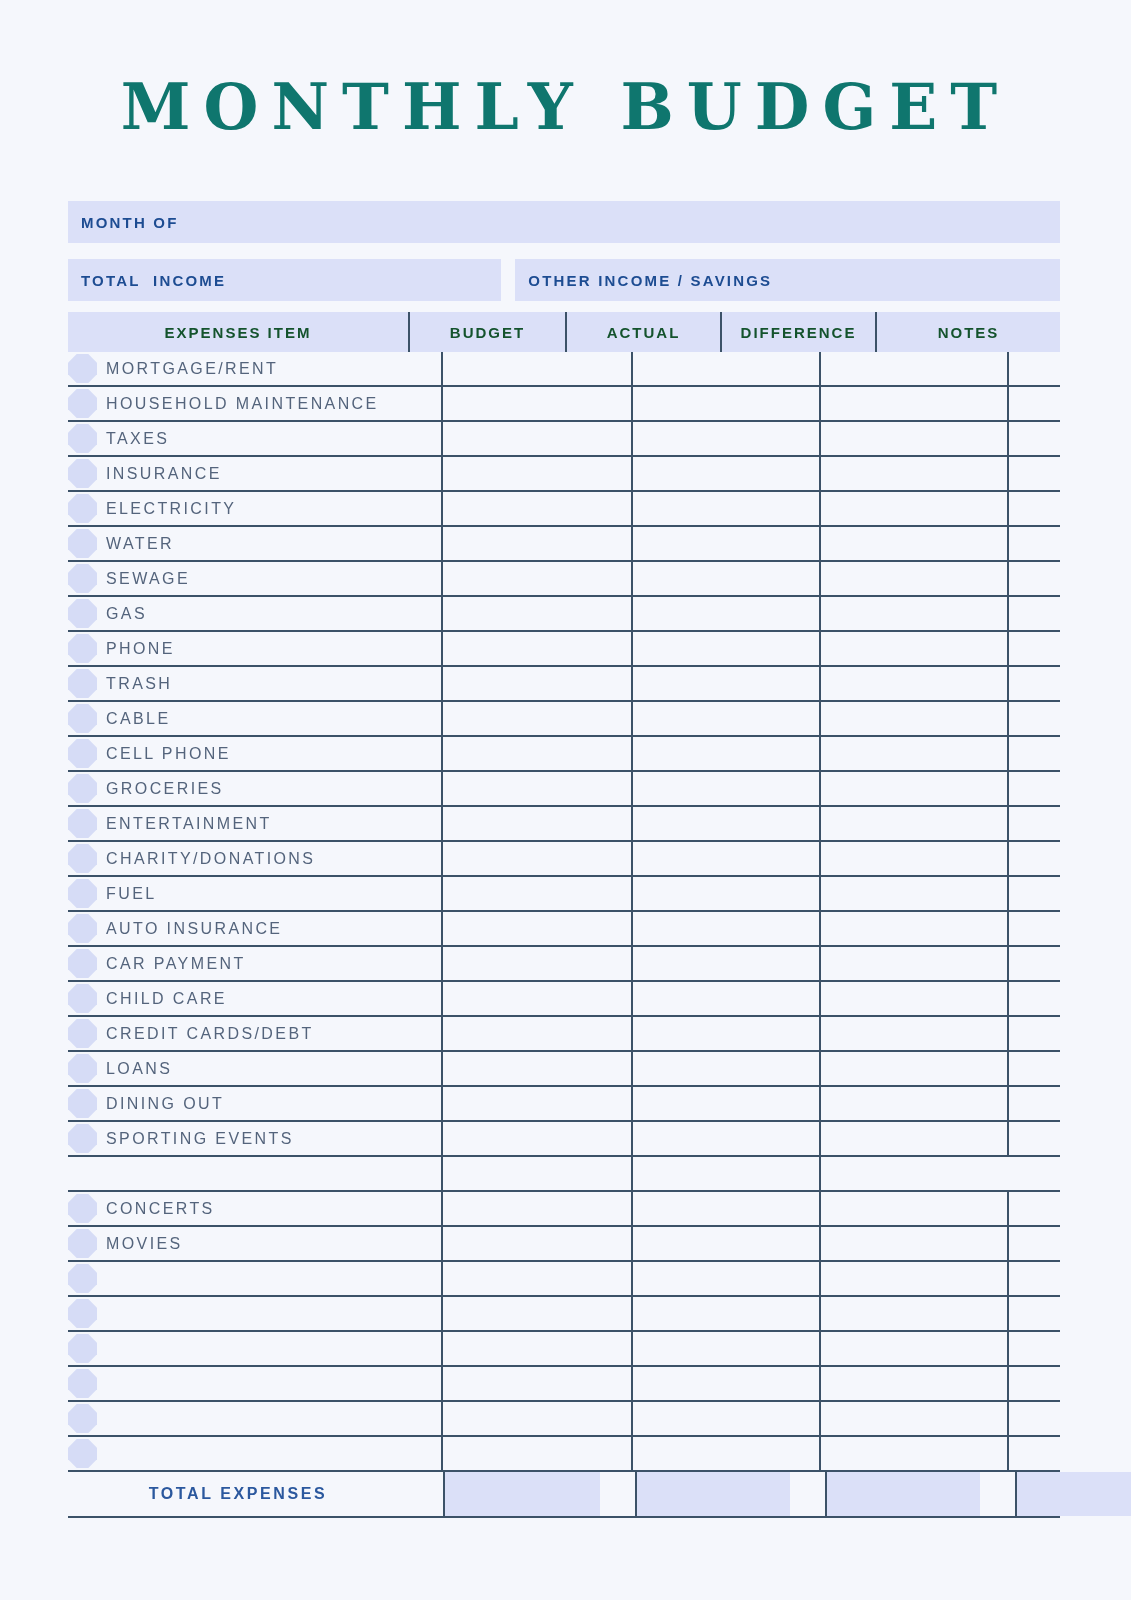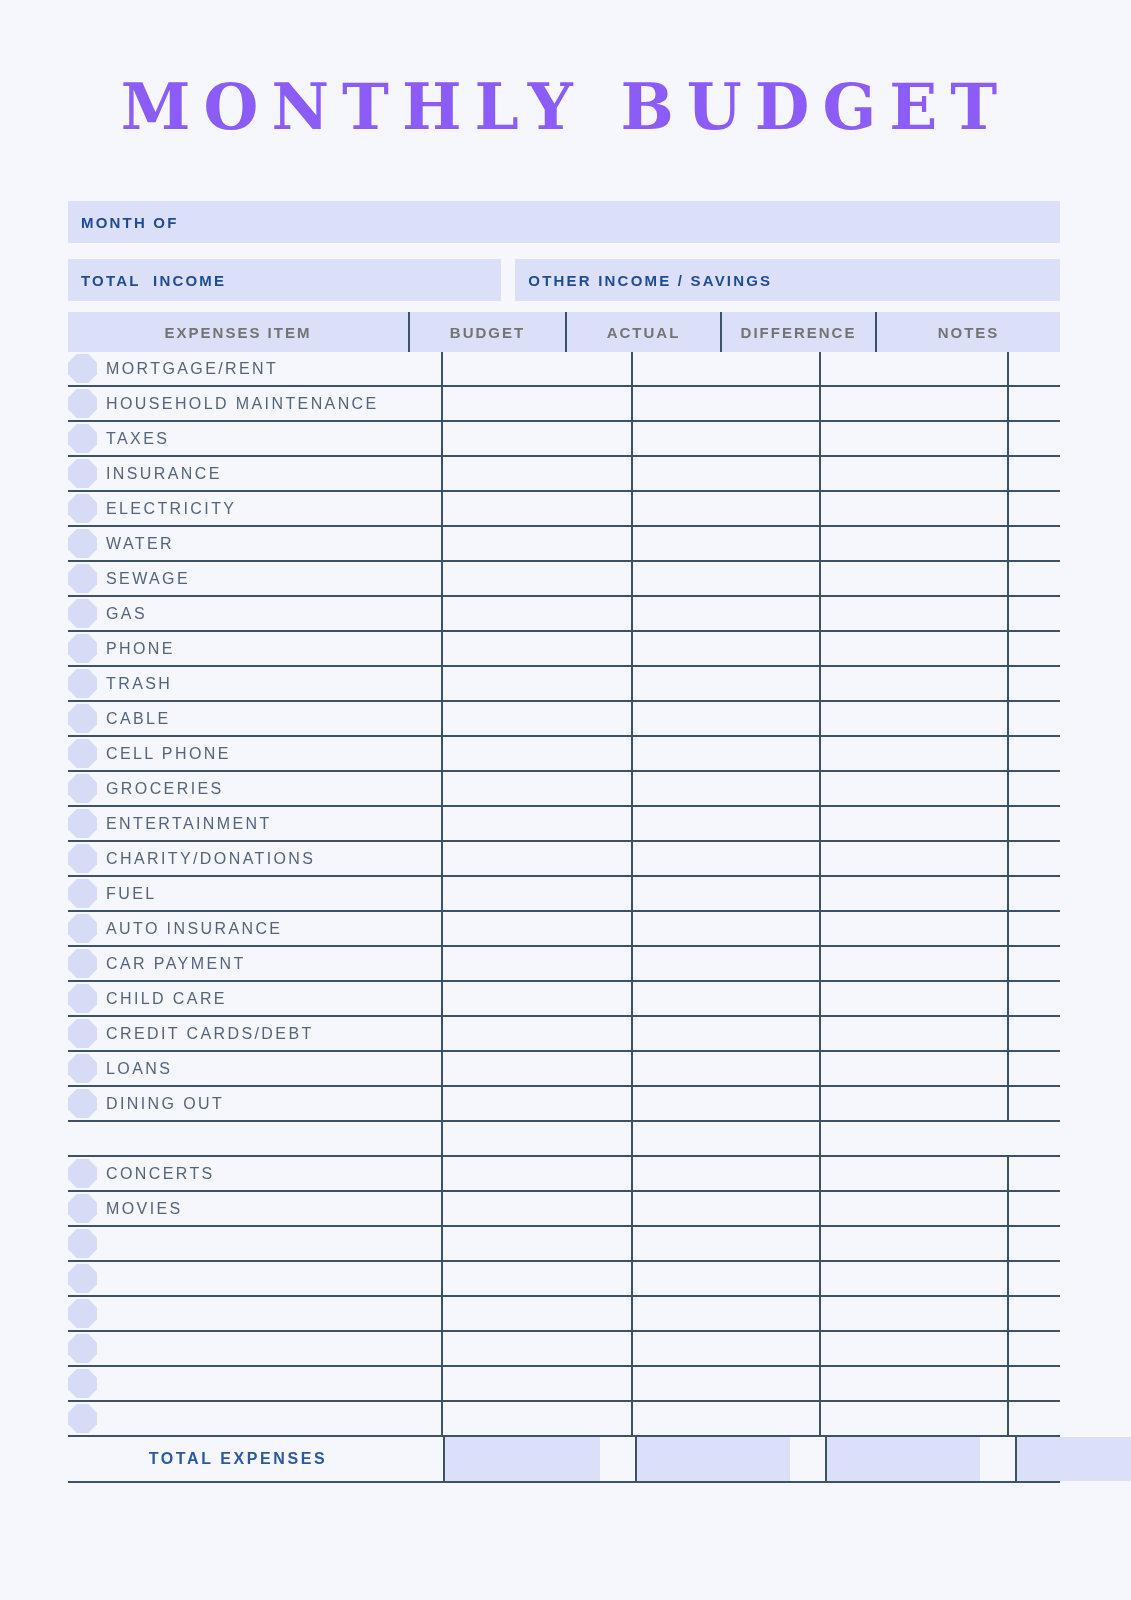--- a/index.html
+++ b/index.html
@@ -10,21 +10,21 @@
     position:relative;overflow:hidden;
   }
   .title{
     padding-top:76px;
     text-align:center;
     font-family:"DejaVu Serif",serif;
     font-weight:700;
     font-size:63px;
     line-height:1;
     letter-spacing:13px;
-    color:#8b5cf6;
+    color:#0f766e;
   }
   .content{width:992px;margin:0 auto 0 68px;}
   .field-bar{
     height:42px;
     background:#dbe0f8;
     display:flex;align-items:center;
     box-sizing:border-box;
     padding-left:13px;
   }
   .month-bar{margin-top:62px;width:992px;}
@@ -36,21 +36,21 @@
     color:#1d4c92;white-space:pre;
   }
   .btable{margin-top:11px;width:992px;}
   .thead{
     height:40px;background:#dbe0f8;
     display:grid;grid-template-columns:340px 157px 155px 155px 185px;
   }
   .thead .hcell{
     box-sizing:border-box;
     display:flex;align-items:center;justify-content:center;
-    font-size:15px;font-weight:bold;letter-spacing:2px;color:#737373;
+    font-size:15px;font-weight:bold;letter-spacing:2px;color:#14532d;
   }
   .hcell:not(:first-child){border-left:2px solid #3c5268;}
   .trow{
     height:35px;box-sizing:border-box;
     border-bottom:2px solid #3c5268;
     display:grid;grid-template-columns:340px 157px 155px 155px 185px;gap:33px;
   }
   .cell{box-sizing:border-box;}
   .trow .cell:not(:first-child){border-left:2px solid #3c5268;}
   .c0{display:flex;align-items:center;}
@@ -346,20 +346,30 @@
     <div class="cell c0">
       <span class="bullet"></span>
       <span class="ilabel">DINING OUT</span>
     </div>
     <div class="cell"></div>
     <div class="cell"></div>
     <div class="cell"></div>
     <div class="cell"></div>
   </div>
 
+  <div class="trow">
+    <div class="cell c0">
+      <span class="bullet"></span>
+      <span class="ilabel">SPORTING EVENTS</span>
+    </div>
+    <div class="cell"></div>
+    <div class="cell"></div>
+    <div class="cell"></div>
+    <div class="cell"></div>
+  </div>
 
   <div class="trow">
     <div class="cell"></div>
     <div class="cell"></div>
     <div class="cell"></div>
     <div class="cell"></div>
   </div>
 
   <div class="trow">
     <div class="cell c0">

